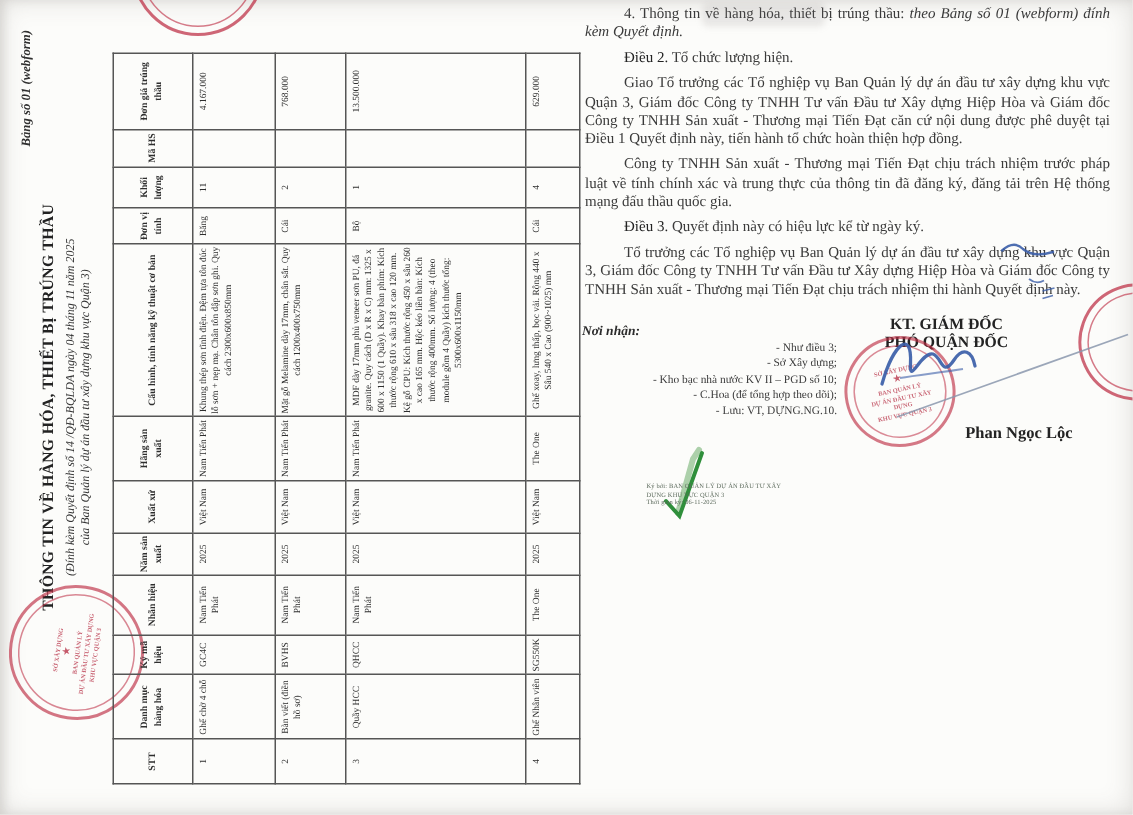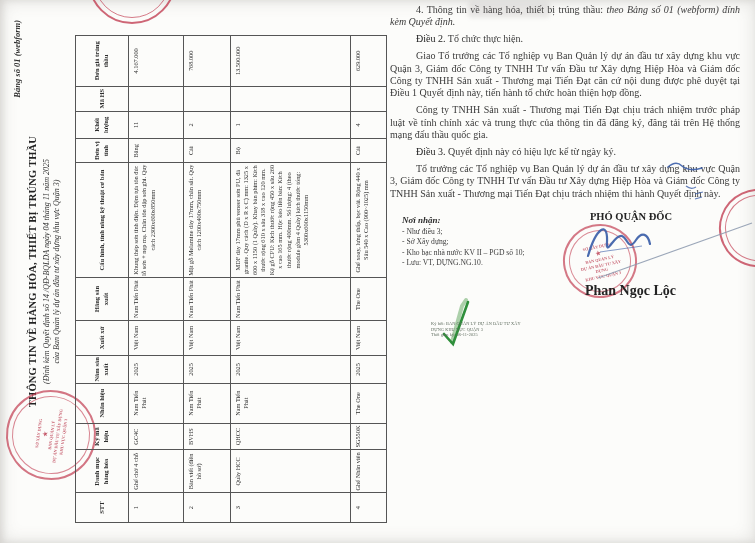--- a/index.html
+++ b/index.html
@@ -63,27 +63,27 @@
     font-size:10px;line-height:12.4px;text-align:justify;color:#3a3a3a;
   }
   .decision-text p{margin:0 0 4.5px 0;text-indent:26px;}
   .b{font-weight:normal;color:#232323;}
   .i{font-style:italic;}
   .sign-title{
     position:absolute;left:556px;top:211px;width:150px;text-align:center;
     font-weight:bold;font-size:10.5px;line-height:12px;color:#232323;
   }
   .signer-name{
-    position:absolute;left:585px;top:283px;width:130px;text-align:left;
-    font-weight:bold;font-size:14px;color:#232323;
-  }
-  .recipients{position:absolute;left:402px;top:215px;width:170px;}
+    position:absolute;left:585px;top:283px;width:130px;text-align:right;
+    font-weight:bold;font-size:11px;color:#232323;
+  }
+  .recipients{position:absolute;left:388px;top:215px;width:170px;}
   .recipients .lbl{font-weight:bold;font-style:italic;font-size:9px;color:#2c2c2c;}
   .recipients ul{list-style:none;margin:2px 0 0 0;padding:0;}
-  .recipients li{font-size:7.6px;line-height:10.4px;color:#3c3c3c;}
+  .recipients li{font-size:7.6px;line-height:10.4px;color:#3c3c3c;text-align:right;}
   
   .esign-text{position:absolute;left:431px;top:321px;font-size:4.3px;line-height:5.6px;
     color:#5d6b5d;letter-spacing:.1px;}
   
   .smudge{position:absolute;left:468px;top:2px;width:82px;height:16px;
     background:rgba(125,122,118,.14);filter:blur(2px);border-radius:4px;}
   svg.overlay{position:absolute;left:0;top:0;pointer-events:none;}
 </style>
 </head>
 <body>
@@ -196,37 +196,39 @@
             <td>4</td>
             <td></td>
             <td>629.000</td>
           </tr>
         </tbody>
     </table>
   </div>
 
   <div class="decision-text">
     <p><span>4. Thông tin về hàng hóa, thiết bị trúng thầu: </span><span class="i">theo Bảng số 01 (webform) đính kèm Quyết định.</span></p>
-    <p><span class="b">Điều 2.</span><span> Tổ chức thực hiện.</span></p>
+    <p><span class="b">Điều 2.</span><span> Tổ chức lượng hiện.</span></p>
     <p>Giao Tổ trưởng các Tổ nghiệp vụ Ban Quản lý dự án đầu tư xây dựng khu vực Quận 3, Giám đốc Công ty TNHH Tư vấn Đầu tư Xây dựng Hiệp Hòa và Giám đốc Công ty TNHH Sản xuất - Thương mại Tiến Đạt căn cứ nội dung được phê duyệt tại Điều 1 Quyết định này, tiến hành tổ chức hoàn thiện hợp đồng.</p>
     <p>Công ty TNHH Sản xuất - Thương mại Tiến Đạt chịu trách nhiệm trước pháp luật về tính chính xác và trung thực của thông tin đã đăng ký, đăng tải trên Hệ thống mạng đấu thầu quốc gia.</p>
     <p><span class="b">Điều 3.</span><span> Quyết định này có hiệu lực kể từ ngày ký.</span></p>
     <p>Tổ trưởng các Tổ nghiệp vụ Ban Quản lý dự án đầu tư xây dựng khu vực Quận 3, Giám đốc Công ty TNHH Tư vấn Đầu tư Xây dựng Hiệp Hòa và Giám đốc Công ty TNHH Sản xuất - Thương mại Tiến Đạt chịu trách nhiệm thi hành Quyết định này.</p>
   </div>
 
   <div class="sign-title">
+    <div>KT. GIÁM ĐỐC</div>
     <div>PHÓ QUẬN ĐỐC</div>
   </div>
 
   <div class="recipients">
     <div class="lbl">Nơi nhận:</div>
     <ul id="recipients-list">
         <li>- Như điều 3;</li>
         <li>- Sở Xây dựng;</li>
         <li>- Kho bạc nhà nước KV II – PGD số 10;</li>
+        <li>- C.Hoa (để tổng hợp theo dõi);</li>
         <li>- Lưu: VT, DỰNG.NG.10.</li>
       </ul>
   </div>
 
   <div class="seal seal-main" style="left:563px;top:224px;">
     <div class="inner"></div>
     <div class="seal-lines">
         <div>SỞ XÂY DỰNG</div>
         <div class="star">★</div>
         <div>BAN QUẢN LÝ</div>

